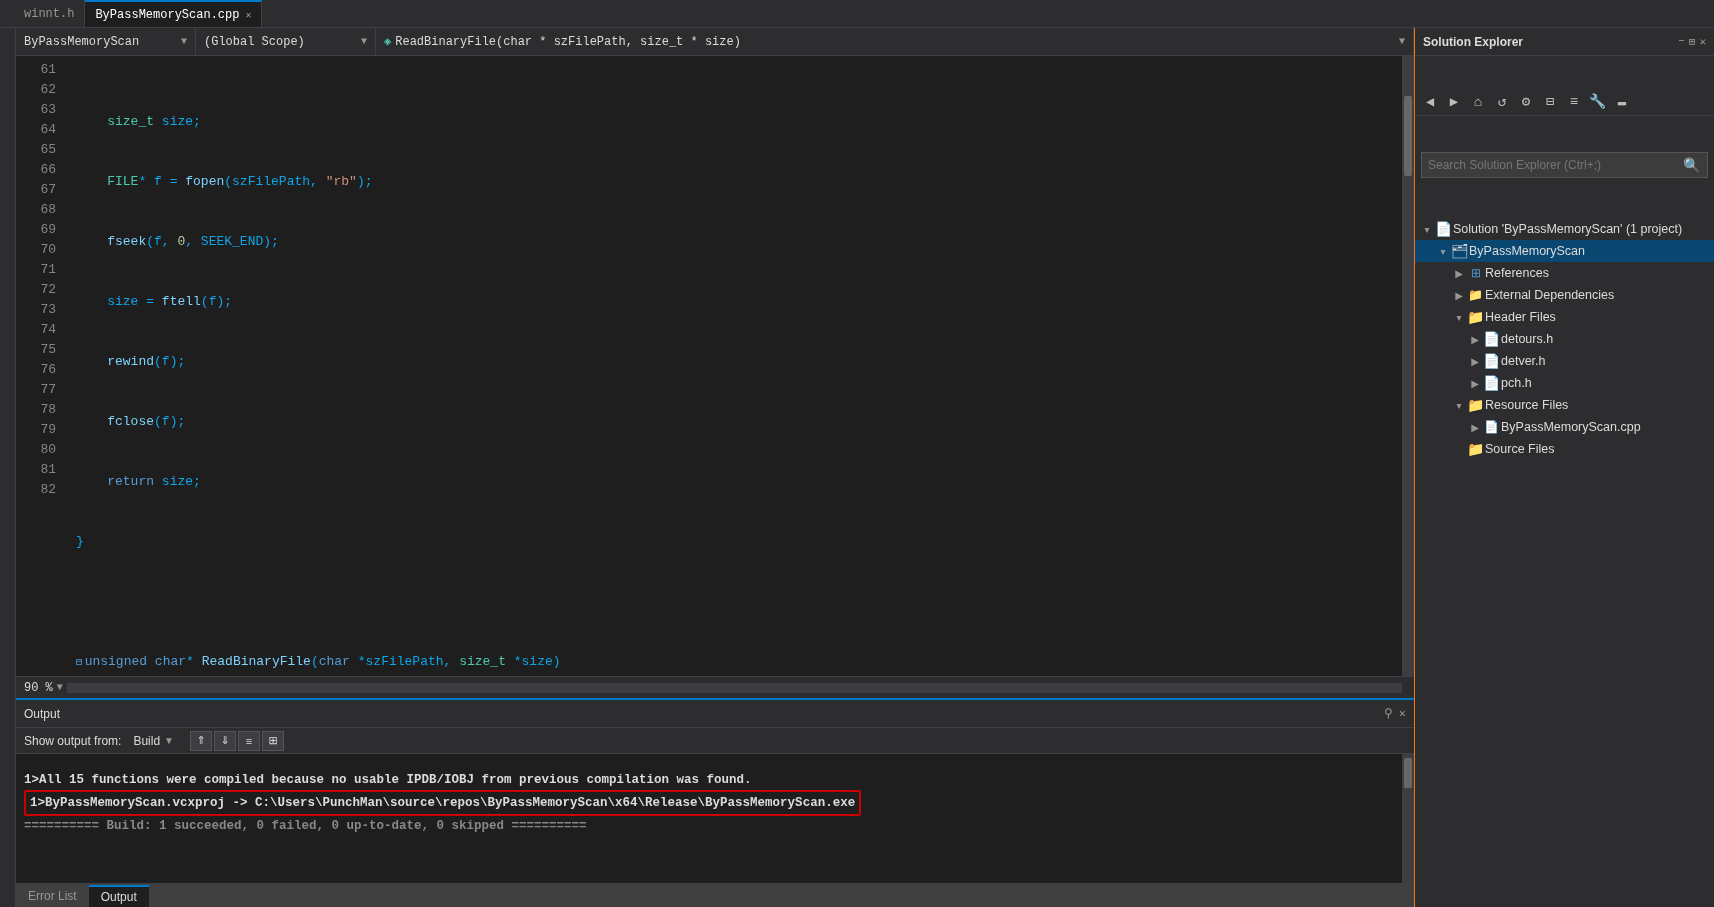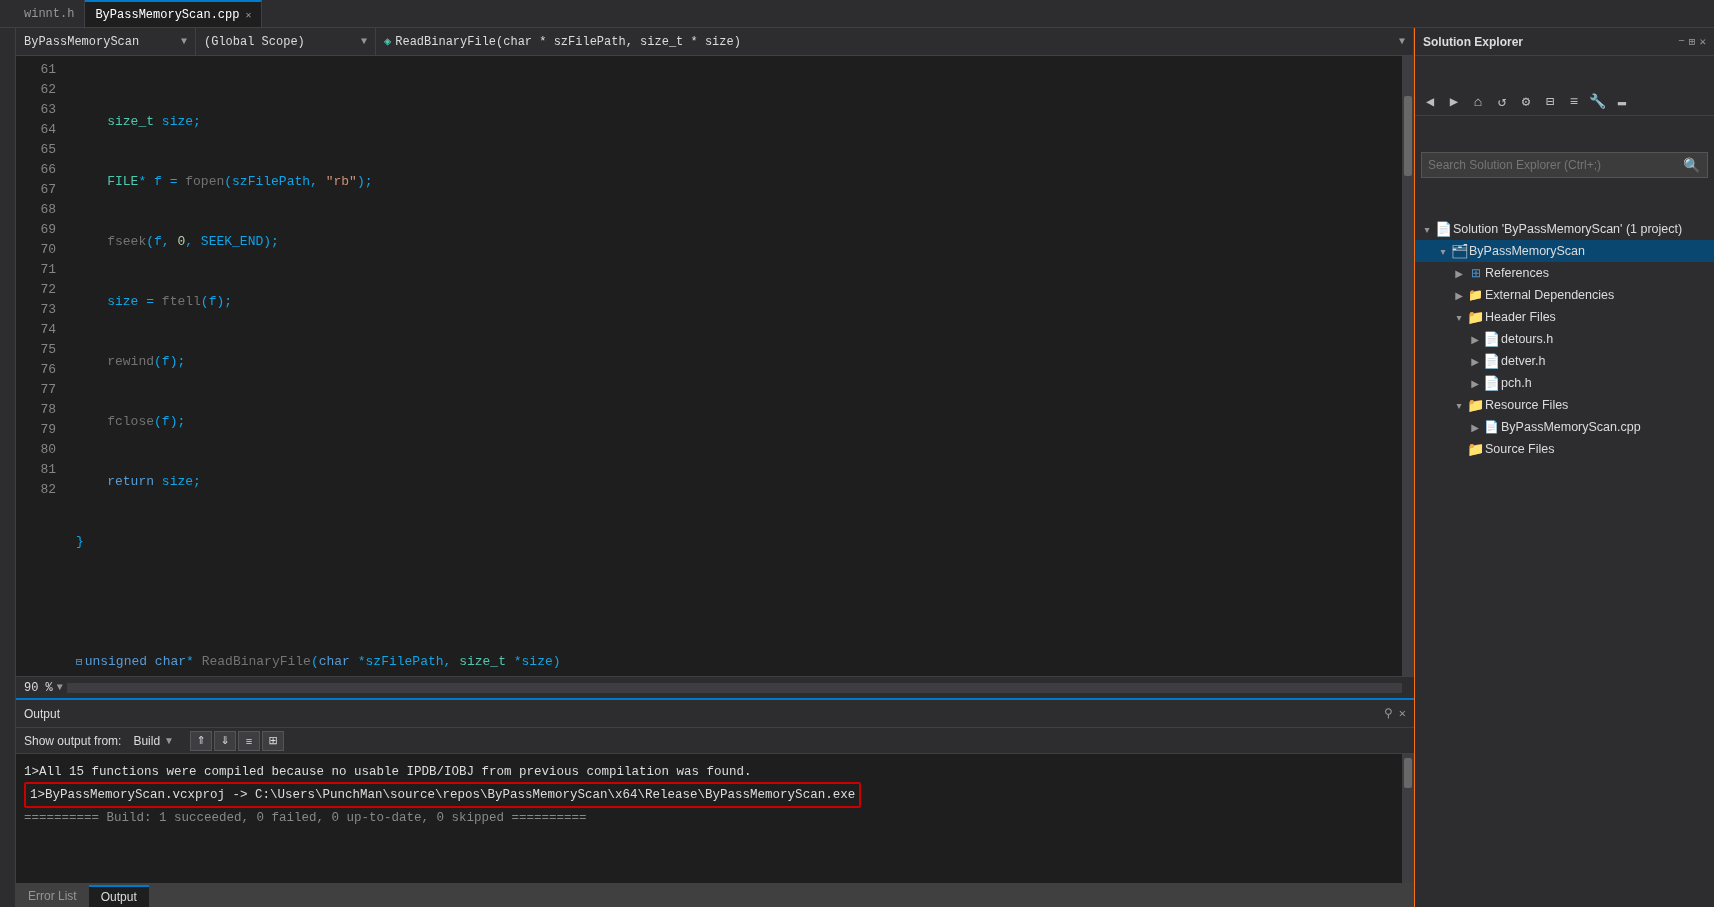--- a/index.html
+++ b/index.html
@@ -121,21 +121,21 @@
     .code-line {
       height: 20px;
       display: flex;
       align-items: center;
     }
     
     .kw { color: #569cd6; }
     .type { color: #4ec9b0; }
     .str { color: #ce9178; }
     .num { color: #b5cea8; }
-    .func { color: #737373; }
+    .func { color: #7dd3fc; }
     .plain { color: #0ea5e9; }
 
     
     .scroll-track {
       width: 12px;
       background: #3e3e42;
       flex-shrink: 0;
       position: relative;
     }
     .scroll-thumb {
@@ -235,24 +235,25 @@
       color: #dcdcdc;
       display: flex;
       align-items: center;
       justify-content: center;
       font-size: 11px;
       cursor: pointer;
     }
     .output-content {
       flex: 1;
       overflow-y: auto;
-      padding: 8px 8px;
+      padding: 16px 8px;
       font-size: 12.5px;
       line-height: 20px;
       position: relative;
+      font-weight: bold;
     }
     .output-line {
       color: #dcdcdc;
       white-space: nowrap;
     }
     .output-highlighted {
       display: inline-block;
       border: 2px solid #cc0000;
       padding: 1px 4px;
       border-radius: 2px;

